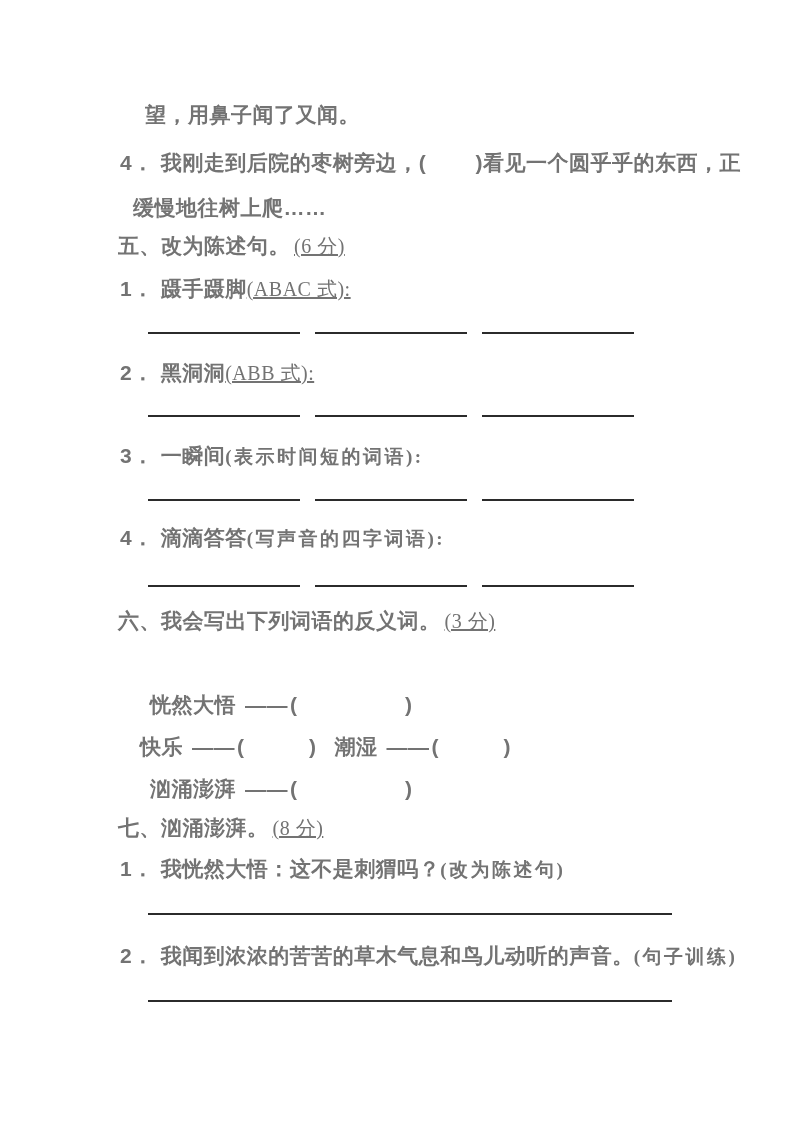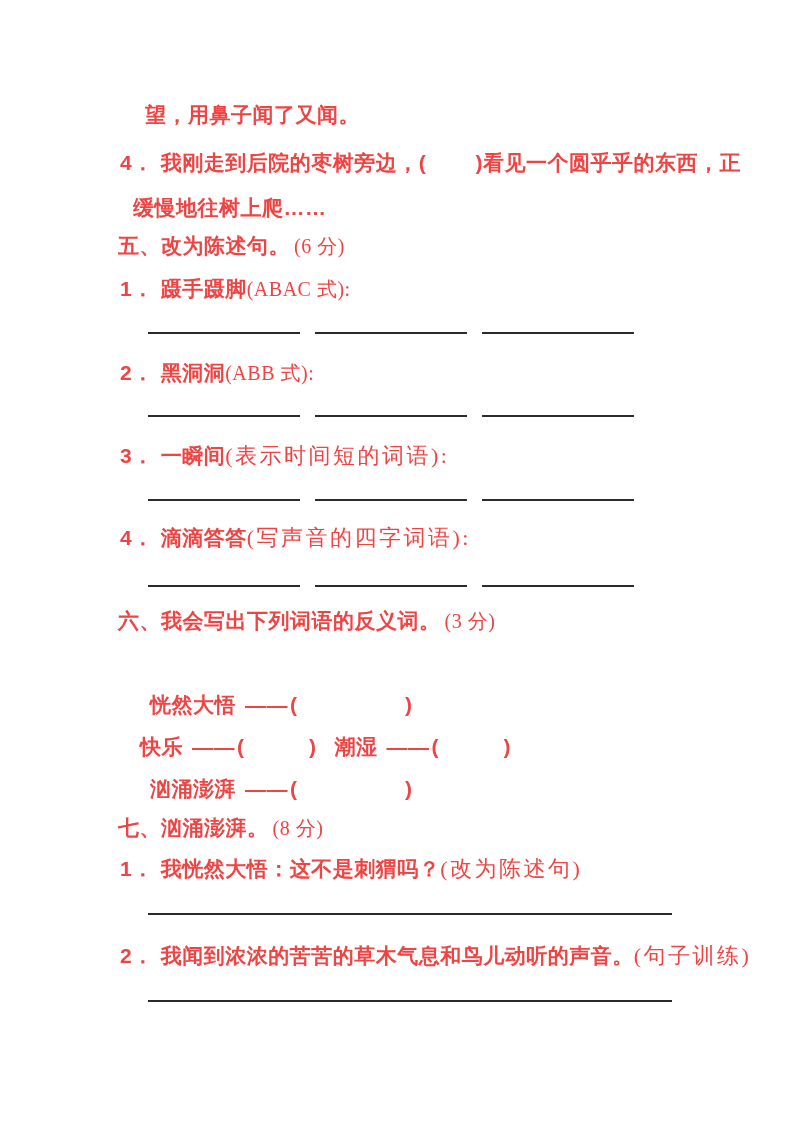--- a/index.html
+++ b/index.html
@@ -9,38 +9,39 @@
     height: 1122px;
     background: #ffffff;
     overflow: hidden;
     font-family: "Liberation Sans", "DejaVu Sans", sans-serif;
   }
   .line {
     position: absolute;
     font-size: 21px;
     line-height: 26px;
     white-space: nowrap;
-    color: #ef4444;
+    color: #737373;
     letter-spacing: 0.5px;
   }
   .sans {
     font-family: "Liberation Sans", "DejaVu Sans", sans-serif;
     font-weight: 600;
   }
   .heading { font-weight: 700; }
   .serif {
     font-family: "Liberation Serif", "DejaVu Serif", serif;
     font-weight: 400;
     font-size: 20px;
     letter-spacing: 0.5px;
+    text-decoration: underline;
   }
   .kai {
     font-family: "Liberation Serif", "DejaVu Serif", serif;
-    font-weight: 400;
-    font-size: 22px;
+    font-weight: 700;
+    font-size: 19px;
     letter-spacing: 2.5px;
     text-align: right;
   }
   .num { margin-right: 7px; }
   .points { margin-left: 4px; }
   .blank-row {
     position: absolute;
     left: 148px;
     display: flex;
     gap: 15px;

